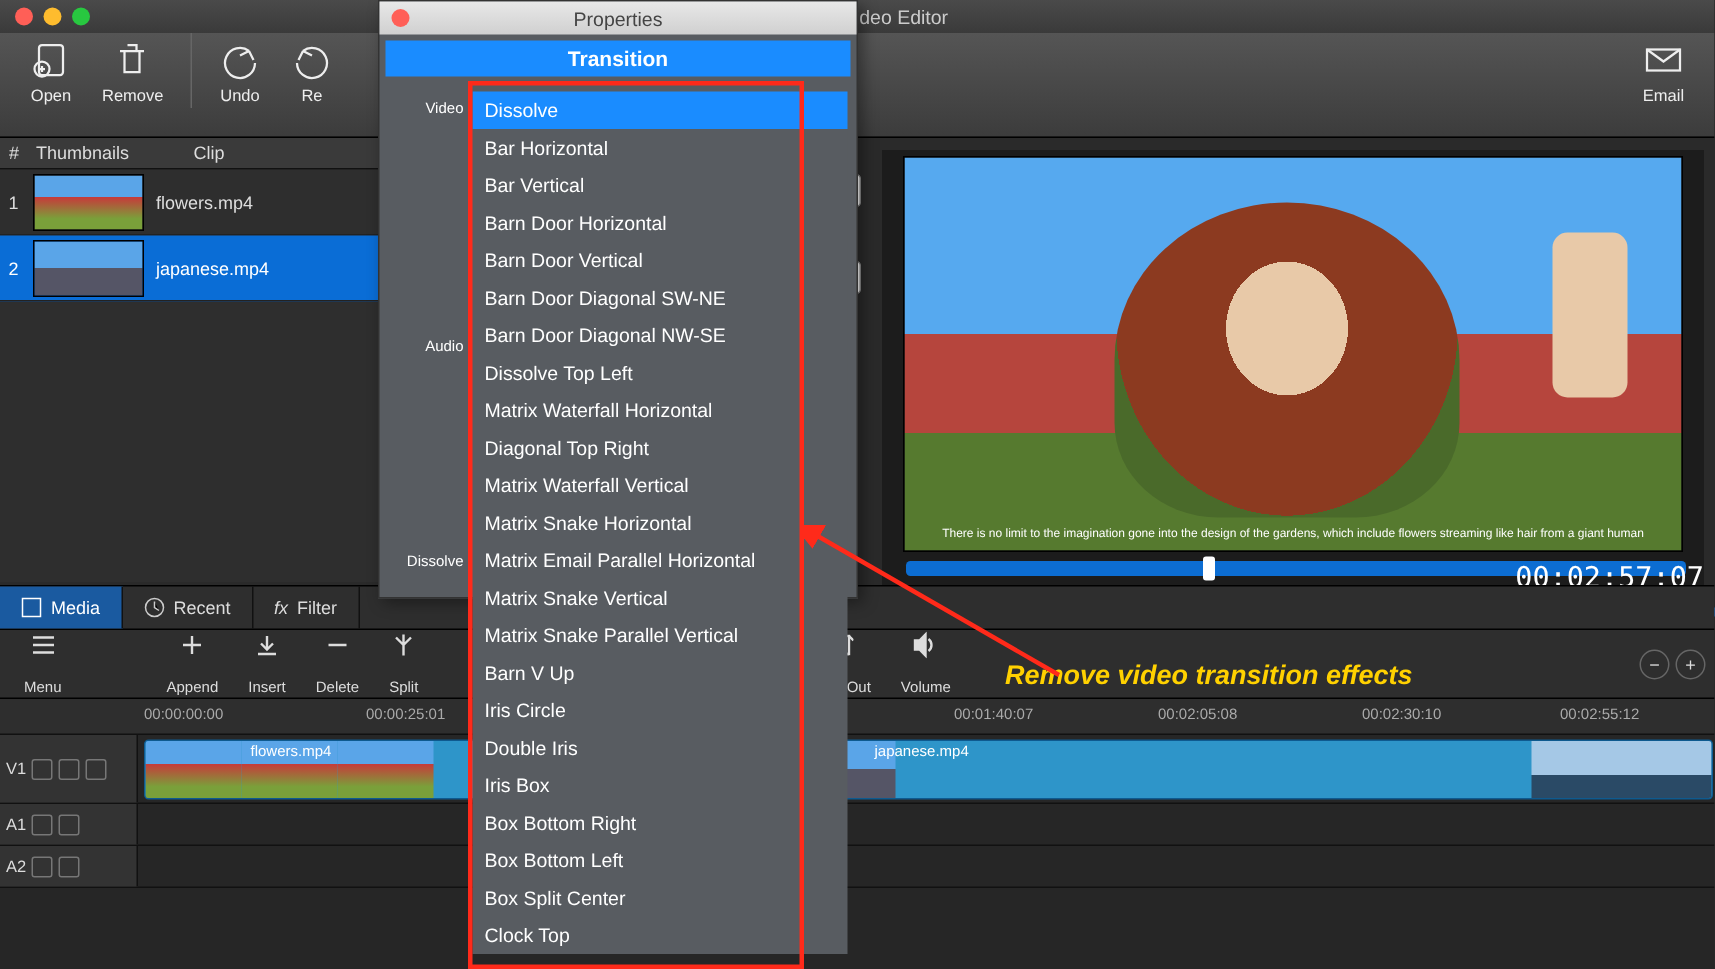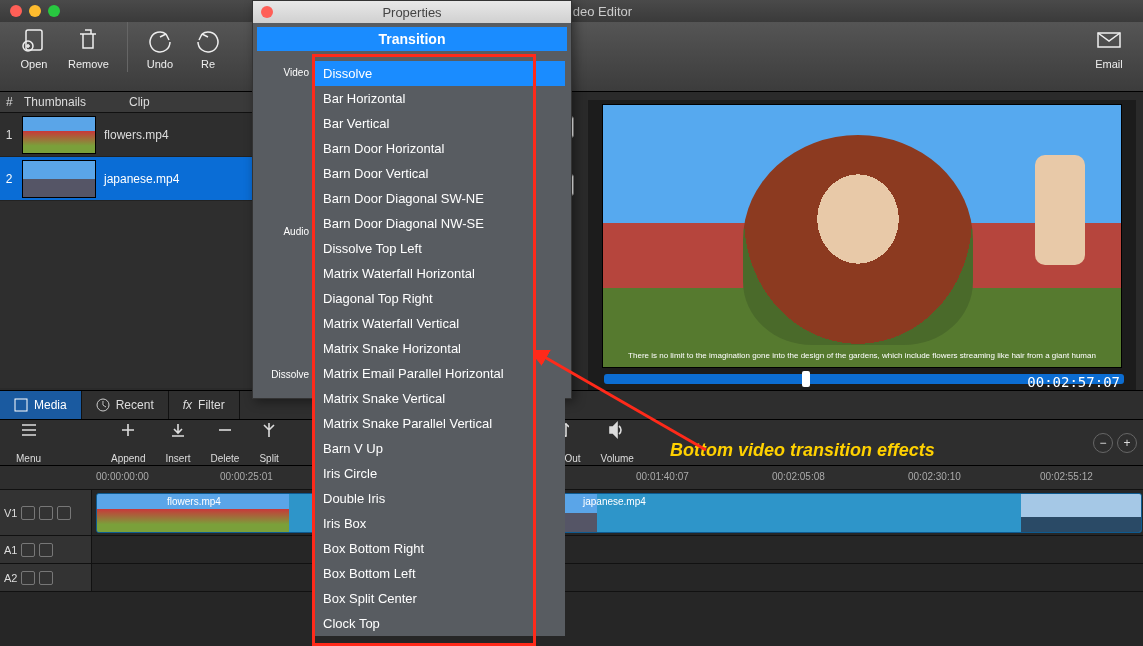--- a/index.html
+++ b/index.html
@@ -61,21 +61,21 @@
 .video-caption { position: absolute; bottom: 4px; left: 0; right: 0; text-align: center; color: #fff; font-size: 8px; padding: 3px; }
 .scrub { position: absolute; left: 16px; top: 274px; right: 12px; height: 10px; background: #0c6dd2; border-radius: 3px; }
 .scrub-knob { position: absolute; top: -3px; width: 8px; height: 16px; background: #fff; border-radius: 2px; }
 .timecode-big { position: absolute; left: 16px; top: 298px; font-family: Menlo, monospace; font-size: 18px; letter-spacing: 2px; background: #000; padding: 1px 6px; }
 .transport { position: absolute; left: 210px; top: 294px; display: flex; gap: 6px; }
 .tcircle { width: 28px; height: 28px; border-radius: 50%; background: #3c3c3c; border: 1px solid #666; display: flex; align-items: center; justify-content: center; cursor: pointer; }
 .tcircle svg { width: 14px; height: 14px; fill: #ddd; }
 .fit-sel { position: absolute; left: 400px; top: 298px; width: 62px; height: 22px; background: #333; border: 1px solid #555; display: flex; align-items: center; justify-content: space-between; padding: 0 6px; font-size: 12px; }
 .vol { position: absolute; left: 490px; top: 300px; display: flex; align-items: center; gap: 6px; }
 .vol-bar { width: 54px; height: 6px; background: #1a8cff; border-radius: 3px; }
-.time-right { position: absolute; right: 16px; top: 274px; font-family: Menlo, monospace; font-size: 14px; color: #fff; }
+.time-right { position: absolute; right: 0; top: 274px; font-family: Menlo, monospace; font-size: 19px; color: #fff; }
 
 
 .media-tabs { position: absolute; left: 0; top: 390px; width: 1143px; height: 30px; background: #2e2e2e; border-top: 1px solid #000; border-bottom: 1px solid #000; display: flex; align-items: center; }
 .mtab { display: flex; align-items: center; gap: 6px; padding: 0 14px; height: 100%; border-right: 1px solid #111; cursor: pointer; }
 .mtab.sel { background: #1a5aa0; color: #fff; }
 
 
 .tl-toolbar { position: absolute; left: 0; top: 420px; width: 1143px; height: 46px; background: #2e2e2e; border-bottom: 1px solid #000; display: flex; align-items: center; padding: 0 6px; }
 .tlbtn { display: flex; flex-direction: column; align-items: center; gap: 14px; padding: 2px 10px; cursor: pointer; }
 .tlbtn svg { width: 18px; height: 18px; fill: none; stroke: #ddd; stroke-width: 1.6; }
@@ -353,26 +353,26 @@
       </svg>
     <span class="tlbtn-label">Volume</span>
   </div>
   <div class="flex-spacer"></div>
   <div class="zoom-btns">
     <div class="zbtn">−</div>
     <div class="zbtn">+</div>
   </div>
 </div>
 
-<div class="annot main">Bottom video transition effects</div>
+<div class="annot main">Remove video transition effects</div>
 
 <div class="timeline">
   <div class="ruler">
     <span style="left:96px">00:00:00:00</span>
-    <span style="left:220px">00:00:25:01</span>
+    <span style="left:244px">00:00:25:01</span>
     <span style="left:532px">-:05</span>
     <span style="left:636px">00:01:40:07</span>
     <span style="left:772px">00:02:05:08</span>
     <span style="left:908px">00:02:30:10</span>
     <span style="left:1040px">00:02:55:12</span>
   </div>
   <div class="track">
     <div class="track-head">
       <span>V1</span>
       <span class="ico"></span>

